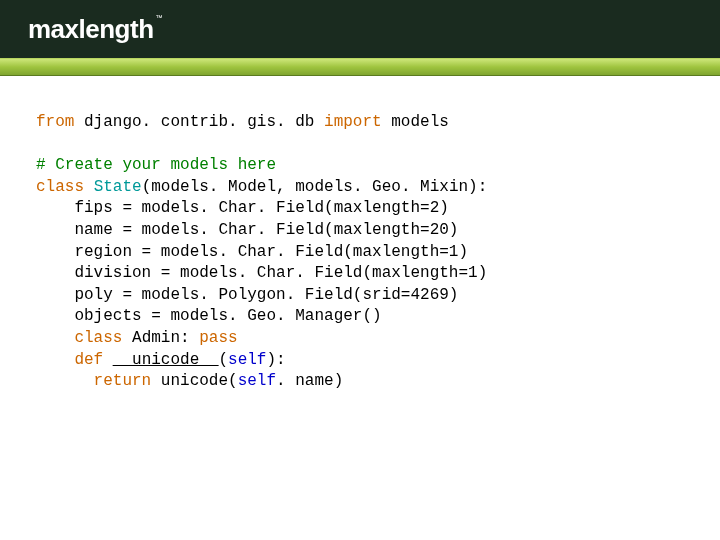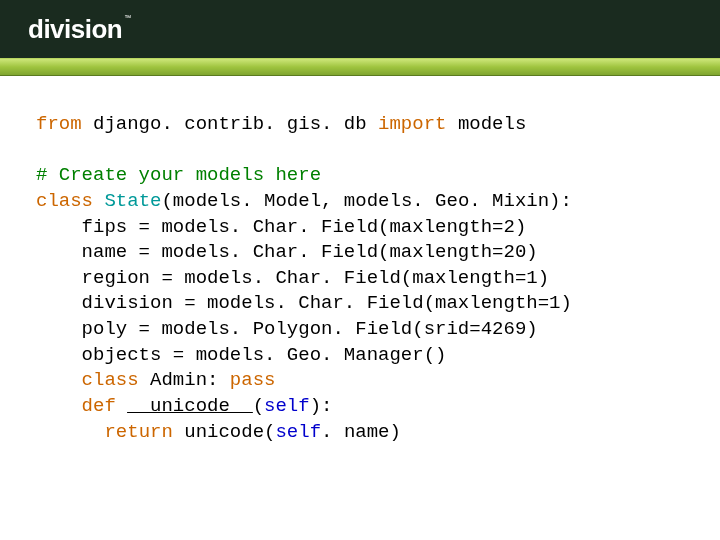--- a/index.html
+++ b/index.html
@@ -32,37 +32,37 @@
   }
   .greenbar {
     height: 18px;
     background: linear-gradient(to bottom, #cde679 0%, #9fc43f 50%, #7fa52f 100%);
     border-top: 1px solid #b8d660;
     border-bottom: 1px solid #5a7a1f;
   }
   .code-area {
     padding: 36px 0 0 36px;
     font-family: "Courier New", Courier, monospace;
-    font-size: 19px;
+    font-size: 16px;
     line-height: 1.35;
     color: #000000;
     white-space: pre;
   }
   .kw-blue { color: #0000cc; }
   .kw-orange { color: #cc6600; }
   .comment { color: #008000; }
   .classname { color: #009999; }
   .dunder { text-decoration: underline; }
 </style>
 </head>
 <body>
 
 <div class="header">
   <div class="logo">
-    <span>division</span><span class="tm">™</span>
+    <span>maxlength</span><span class="tm">™</span>
   </div>
 </div>
 <div class="greenbar"></div>
 
 <div class="code-area"><span class="kw-orange">from</span><span> django. contrib. gis. db </span><span class="kw-orange">import</span><span> models</span>
 <span></span>
 <span class="comment"># Create your models here</span>
 <span class="kw-orange">class</span><span> </span><span class="classname">State</span><span>(models. Model, models. Geo. Mixin):</span>
 <span>    fips = models. Char. Field(maxlength=2)</span>
 <span>    name = models. Char. Field(maxlength=20)</span>

